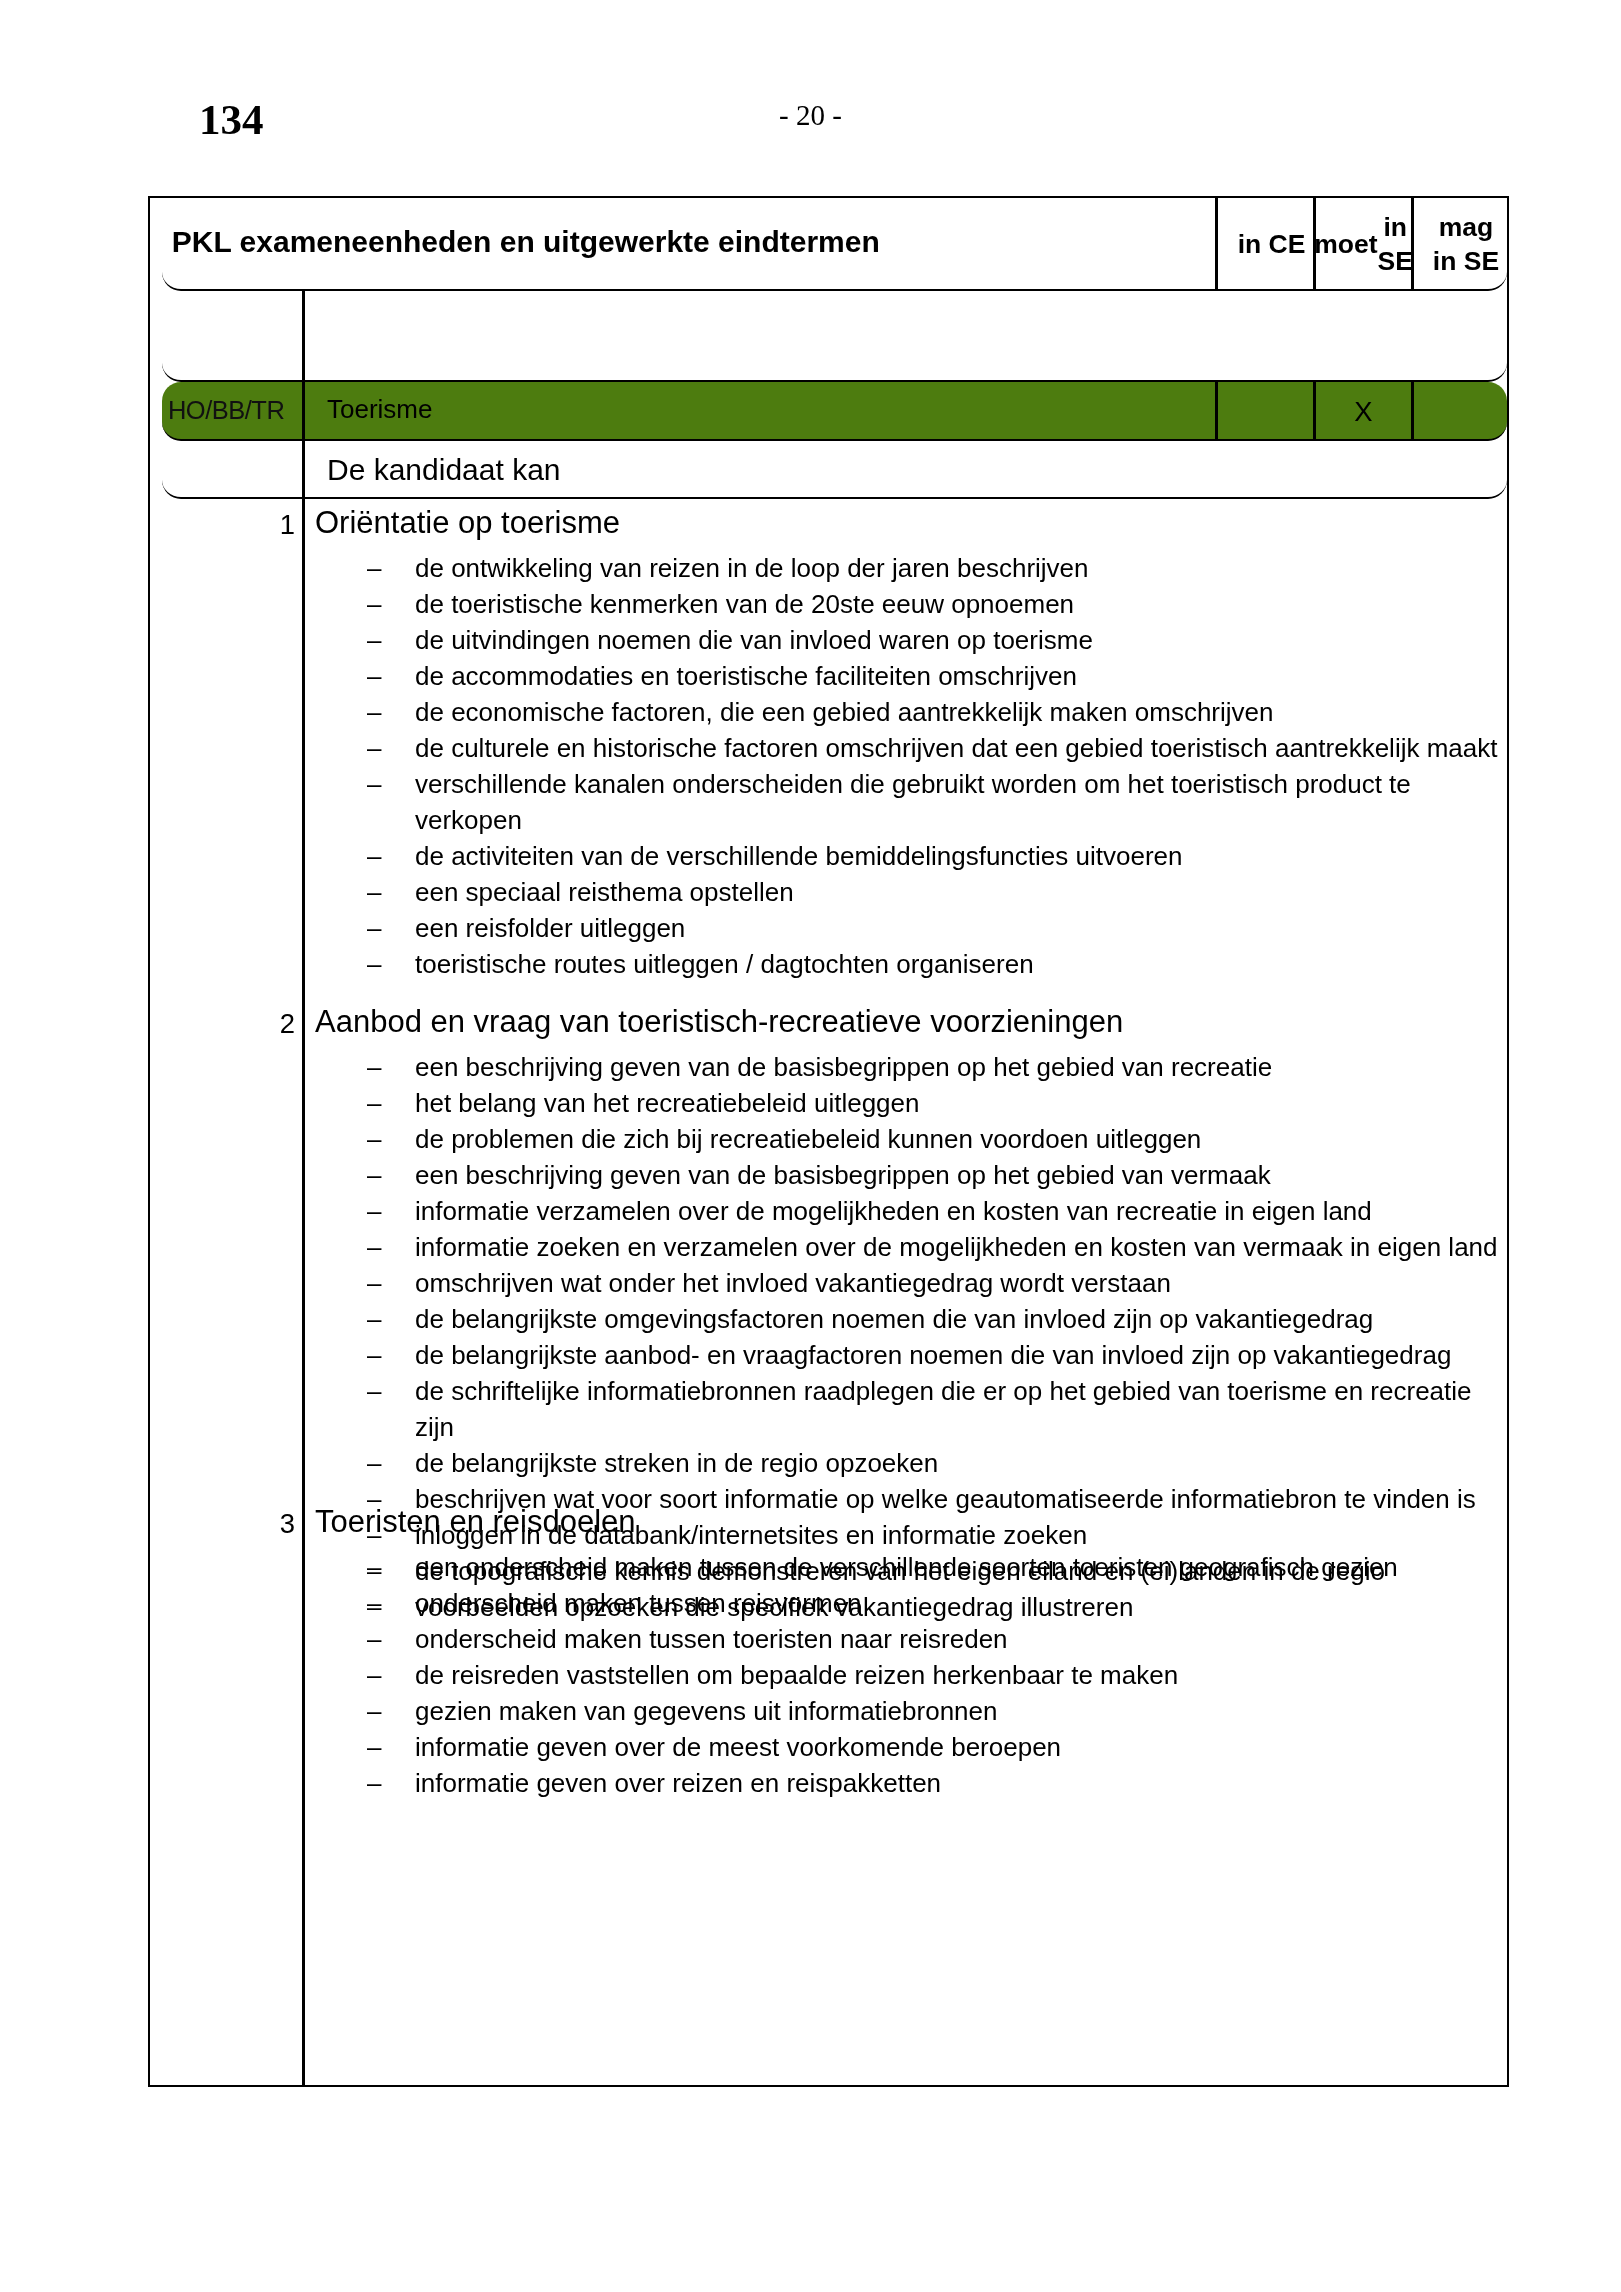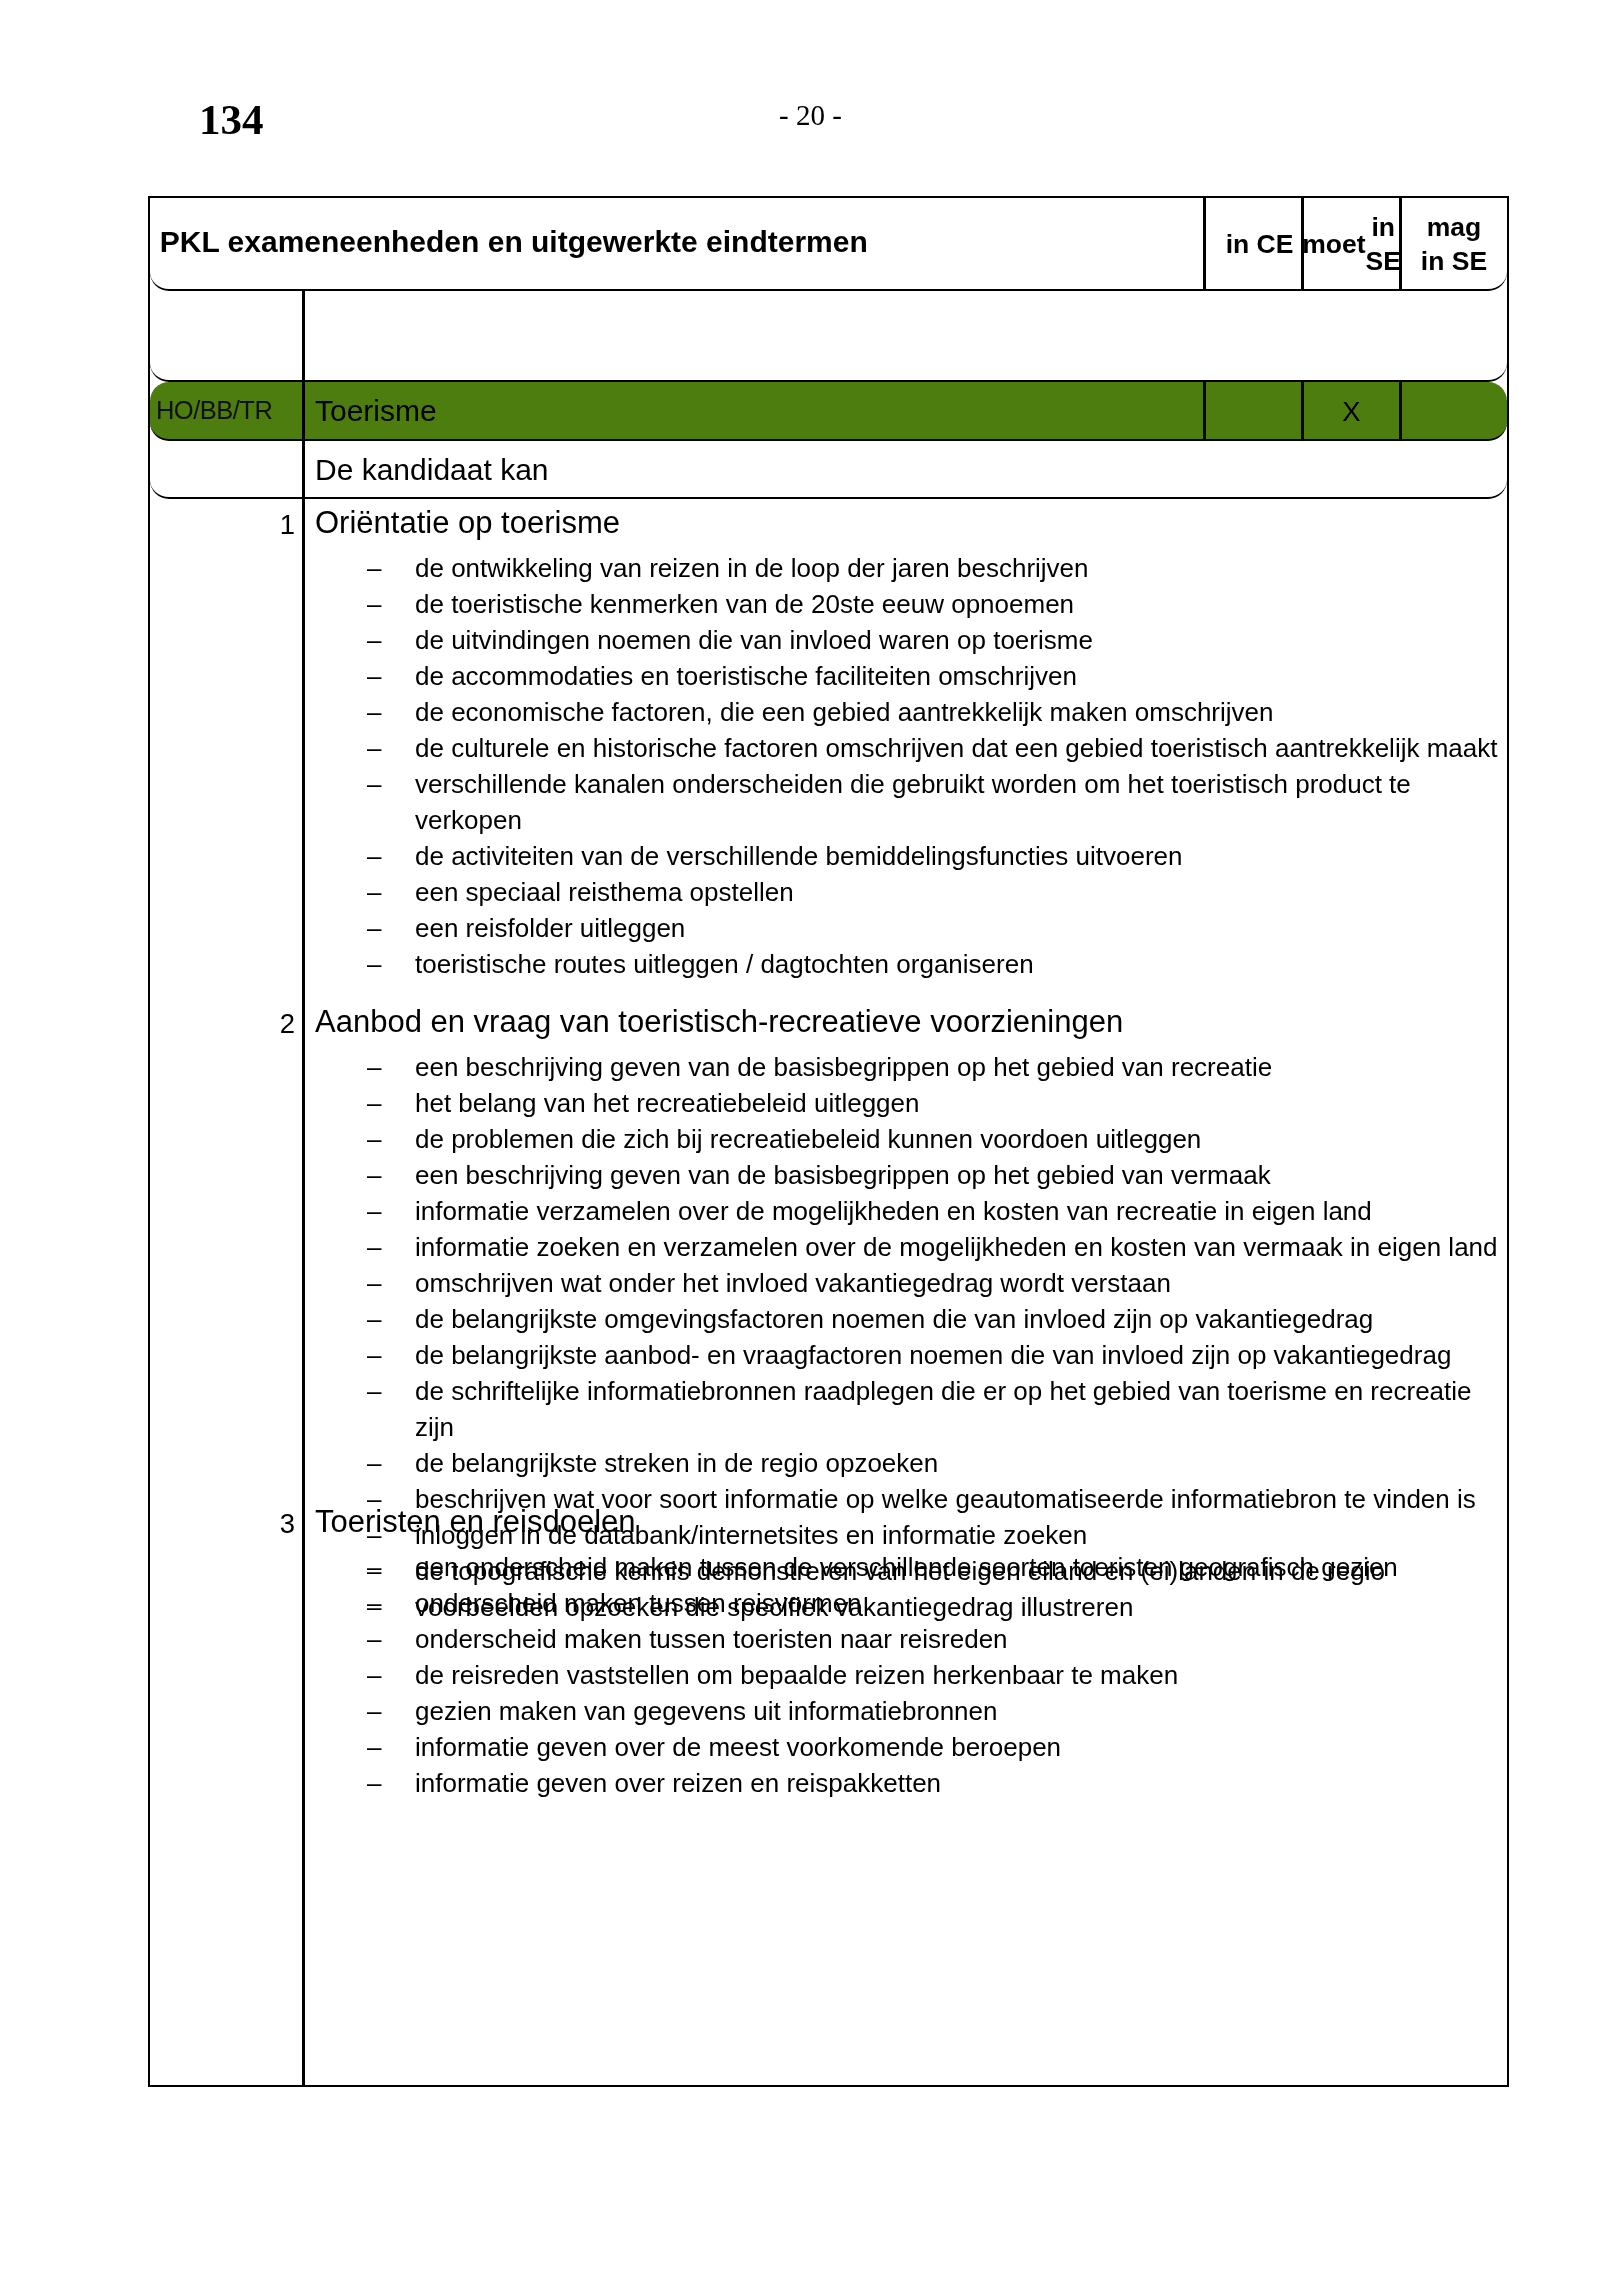--- a/index.html
+++ b/index.html
@@ -1,28 +1,28 @@
 <!DOCTYPE html>
 <html><head>
 <meta charset="utf-8">
 <style>
   html, body { margin: 0; padding: 0; background: #ffffff; }
   body { width: 1621px; height: 2293px; position: relative; overflow: hidden; color: #000; }
   .page-num { position: absolute; left: 199px; top: 98px; font-family: "Liberation Serif", serif; font-weight: bold; font-size: 43px; line-height: 1; }
   .page-center { position: absolute; left: 779px; top: 101px; font-family: "Liberation Serif", serif; font-size: 29px; line-height: 1; }
   .tbl { position: absolute; left: 148px; top: 196px; width: 1361px; height: 1891px; border: 2.9px solid #000; box-sizing: border-box; font-family: "Liberation Sans", sans-serif; }
-  .row { position: absolute; left: 0; right: 0; box-sizing: border-box; border-radius: 19px; }
+  .row { position: absolute; left: 12px; right: 0; box-sizing: border-box; border-radius: 19px; }
   .hdr { top: 0; height: 93px; border-bottom: 2px solid #000; }
   .hdr-title { position: absolute; left: 9.8px; top: 27.4px; font-weight: bold; font-size: 30px; }
   .vline { position: absolute; top: 0; bottom: 0; width: 2.9px; background: #000; }
   .hdr-cell { position: absolute; top: 0; bottom: 0; display: flex; align-items: center; justify-content: center; text-align: center; font-weight: bold; font-size: 26.5px; line-height: 34px; }
   .blank { top: 93px; height: 91px; border-bottom: 2px solid #000; }
   .section { top: 184px; height: 59px; background: #4d7c0f; border-bottom: 2px solid #000; }
   .sec-code { position: absolute; left: 5.9px; top: 13.7px; font-size: 25.5px; color: #111; letter-spacing: -0.5px; }
-  .sec-title { position: absolute; left: 165px; top: 11.8px; font-size: 30px; }
+  .sec-title { position: absolute; left: 165px; top: 11.8px; font-size: 26px; }
   .sec-x { position: absolute; left: 1203px; width: 96px; top: 13.7px; text-align: center; font-size: 27.4px; }
   .cand { top: 243px; height: 58px; border-bottom: 2px solid #000; }
   .cand-text { position: absolute; left: 165px; top: 11.8px; font-size: 30px; }
   .leftcol-line { position: absolute; left: 152px; width: 2.9px; background: #000; top: 93px; bottom: 0; }
   .body { position: absolute; left: 0; right: 0; top: 301px; bottom: 0; }
   .group { position: absolute; left: 0; right: 0; }
   .g-num { position: absolute; right: calc(100% - 145px); top: 9.8px; font-size: 27.4px; }
   .g-title { position: absolute; left: 165px; top: 5.9px; font-size: 31px; }
   .items { position: absolute; left: 0; right: 0; top: 51px; margin: 0; padding: 0; list-style: none; }
   .item { position: relative; padding-left: 265px; padding-right: 7.8px; font-size: 26px; line-height: 36px; }

